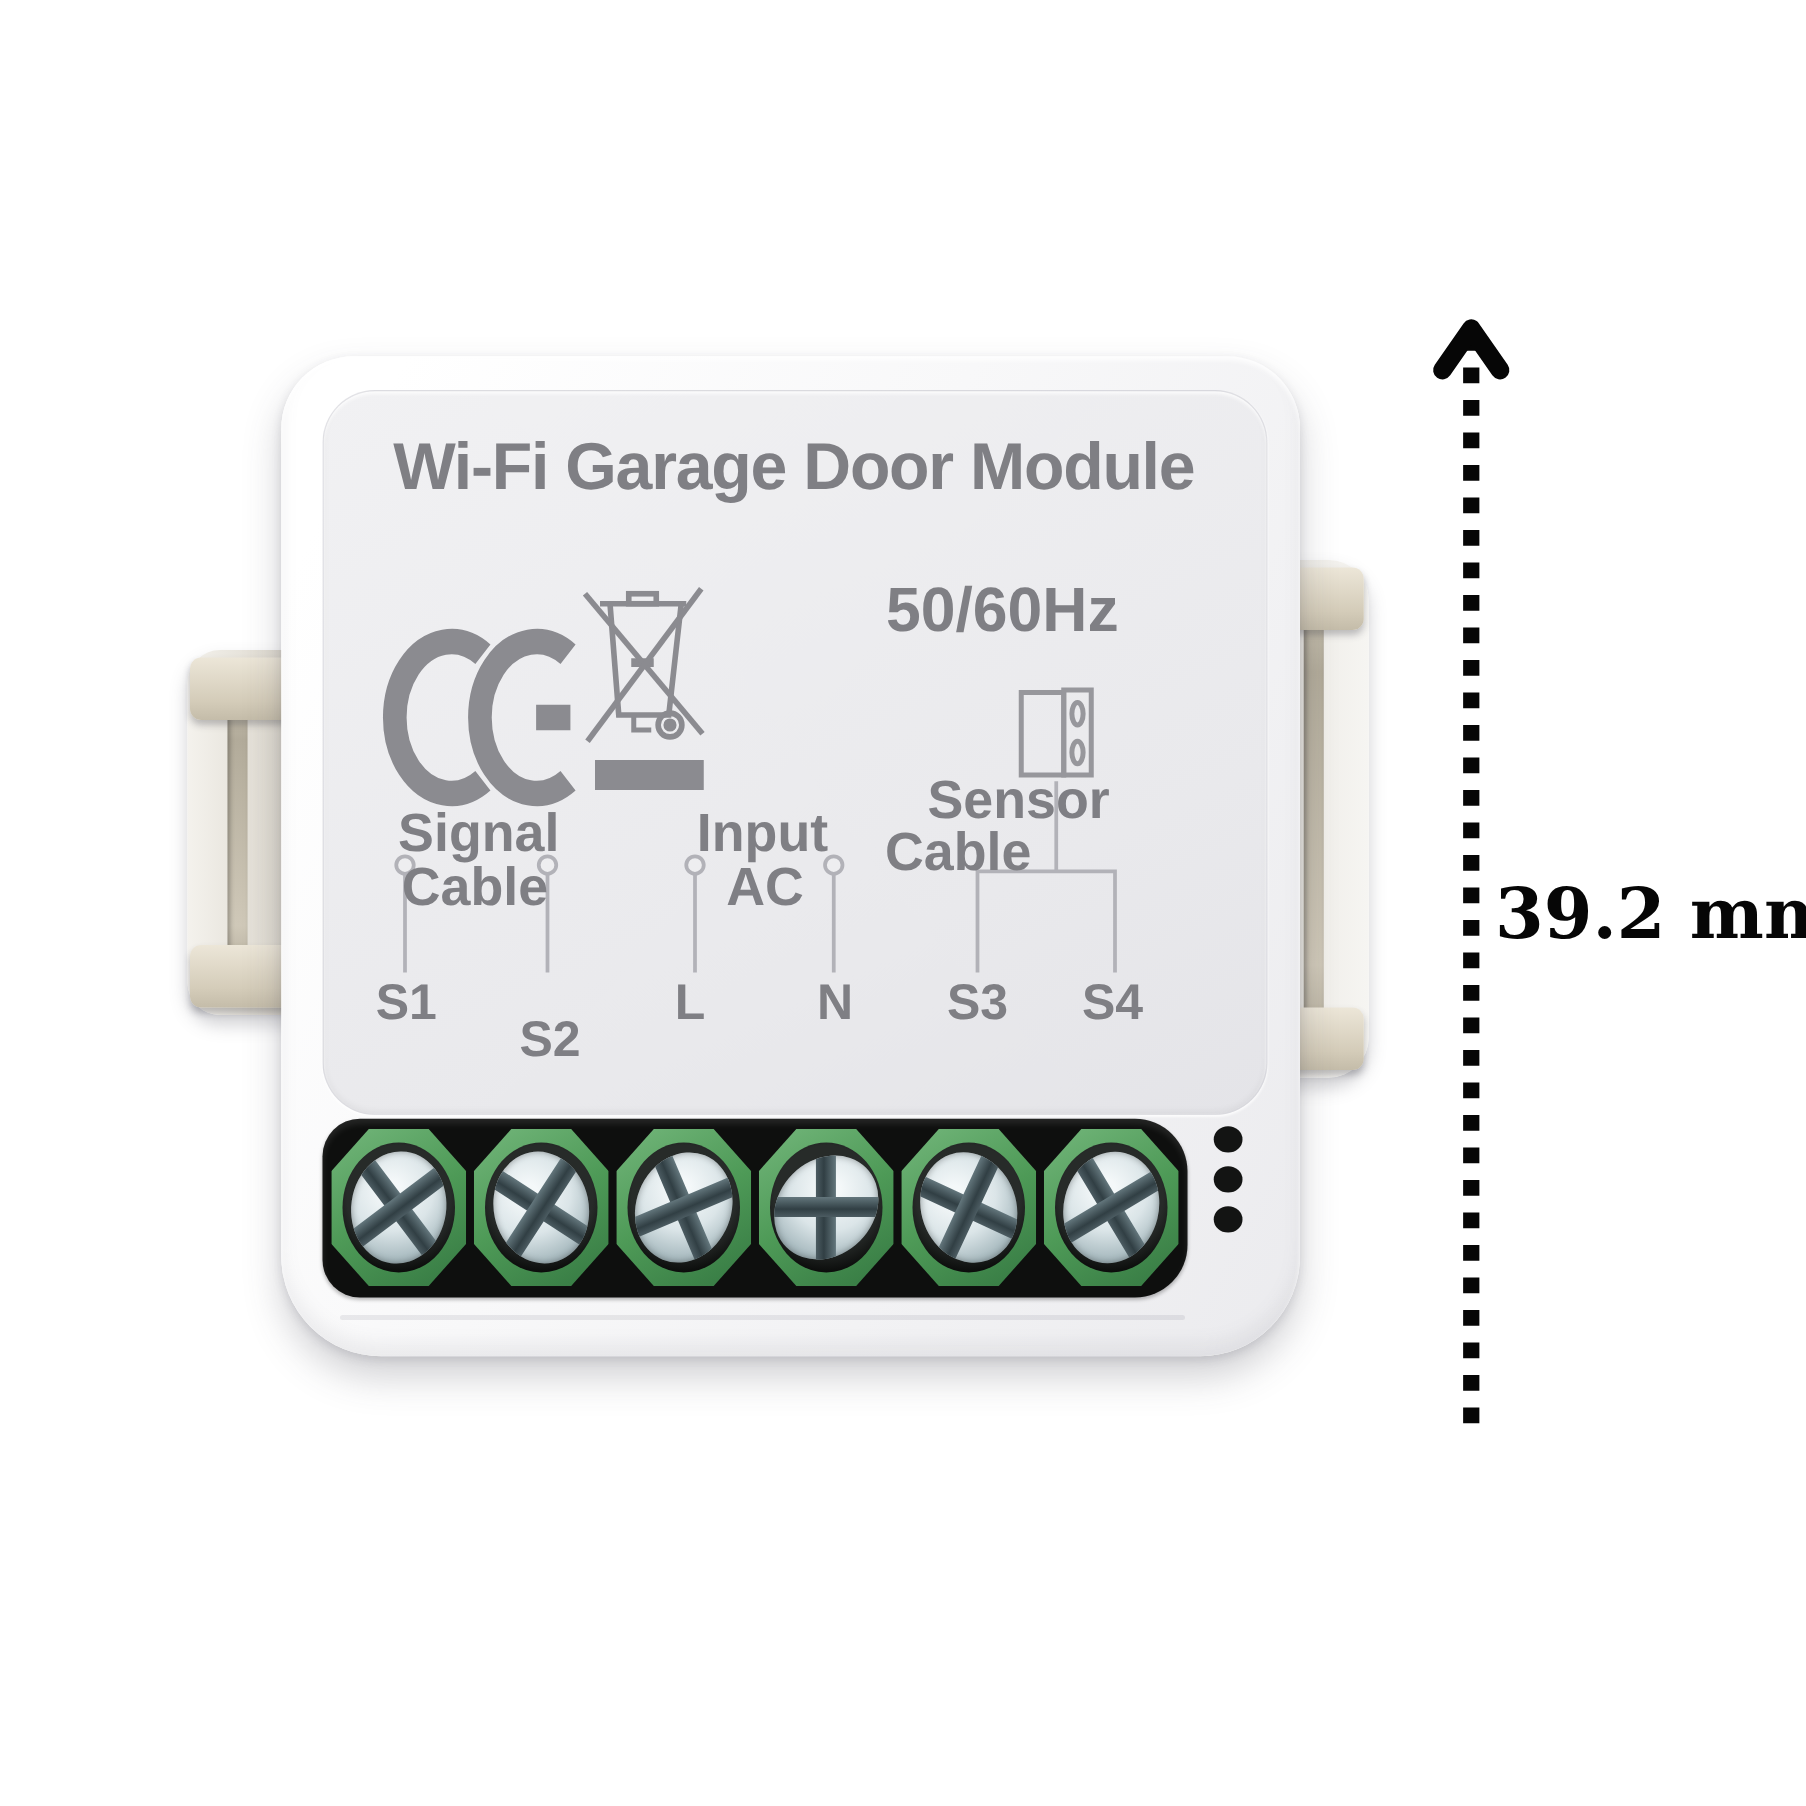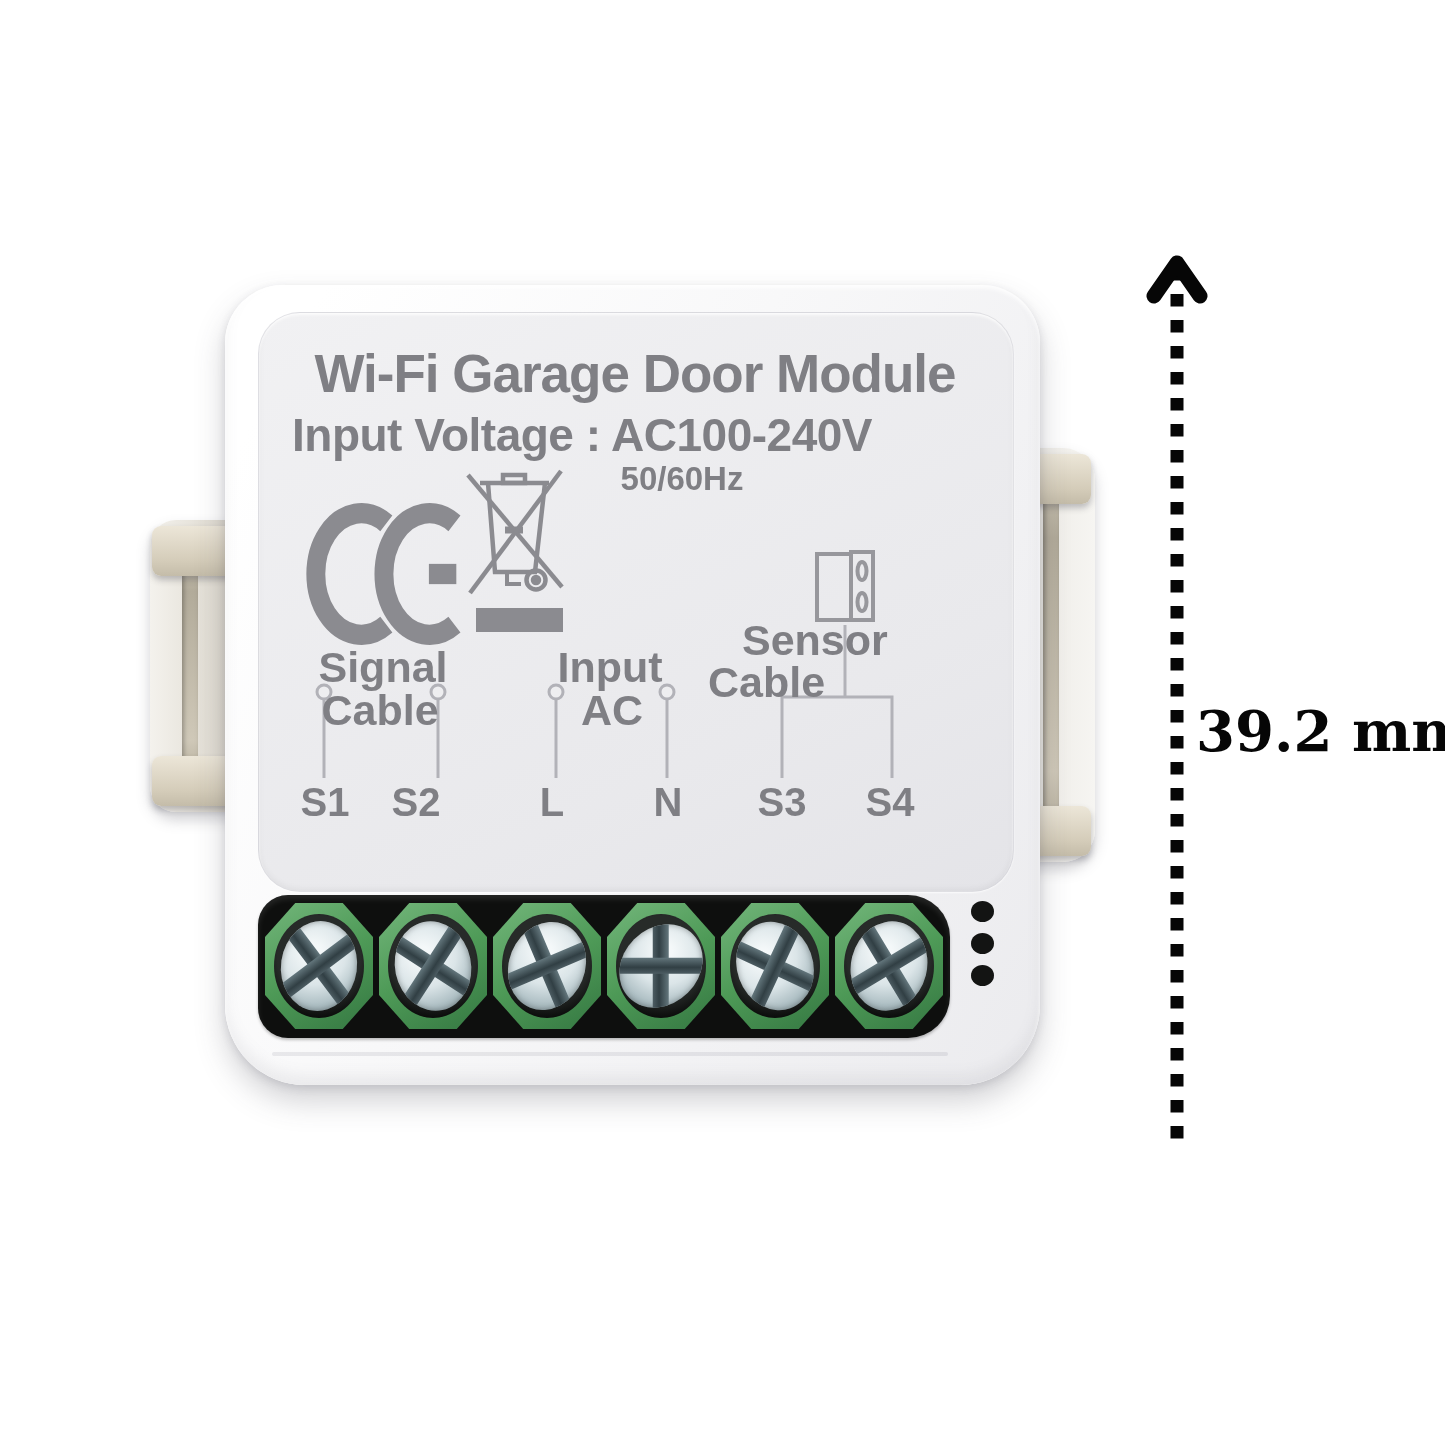--- a/index.html
+++ b/index.html
@@ -40,21 +40,21 @@
                0 1px 2px rgba(255,255,255,.8);
     border:1px solid rgba(160,160,170,.18);
   }
   .seam{position:absolute;left:272px;top:1052px;width:676px;height:4px;border-radius:2px;
         background:rgba(80,80,95,.10);}
 
   
   .print{position:absolute;color:#7f7f84;font-weight:bold;line-height:1.05;white-space:nowrap;}
   .title{left:258px;top:346px;width:754px;text-align:center;font-size:53px;letter-spacing:-1px;}
   .voltage{left:292px;top:411px;font-size:46px;letter-spacing:-0.5px;}
-  .freq{left:482px;top:462px;width:400px;text-align:center;font-size:33px;}
+  .freq{left:495px;top:462px;width:400px;text-align:right;font-size:50px;}
   .lbl{font-size:43px;text-align:center;transform:translateX(-50%);}
   .sensor-lbl{font-size:43px;}
   .term-label{position:absolute;top:780px;transform:translateX(-50%);
         font-size:40px;font-weight:bold;color:#7f7f84;}
 
   
   .icon-svg{position:absolute;}
 
   
   .terminal-strip{position:absolute;left:258px;top:895px;width:692px;height:143px;
@@ -96,21 +96,20 @@
     <div class="ear-slot"></div>
     <div class="ear-latch latch-top"></div>
     <div class="ear-latch latch-bottom"></div>
   </div>
 
   <div class="device-body"></div>
   <div class="label-panel"></div>
   <div class="seam"></div>
 
   <div class="print title">Wi-Fi Garage Door Module</div>
-  <div class="print voltage">Input Voltage : AC100-240V</div>
   <div class="print freq">50/60Hz</div>
 
   <svg class="icon-svg" style="left:287px;top:498px;" width="175" height="152" viewBox="0 0 185 150" preserveAspectRatio="none">
     <g fill="none" stroke="#8b8b90" stroke-width="20">
       <path d="M 105,25 A 48,60 0 1 0 105,125"></path>
       <path d="M 177,25 A 48,60 0 1 0 177,125"></path>
       <path d="M 150,75 L 179,75"></path>
     </g>
   </svg>
 
@@ -154,21 +153,21 @@
   </svg>
 
   <div class="print lbl" style="left:383px;top:645px;">Signal</div>
   <div class="print lbl" style="left:380px;top:688px;">Cable</div>
   <div class="print lbl" style="left:610px;top:645px;">Input</div>
   <div class="print lbl" style="left:612px;top:688px;">AC</div>
   <div class="print sensor-lbl" style="left:706px;top:618px;margin-left:36px;">Sensor</div>
   <div class="print sensor-lbl" style="left:708px;top:660px;">Cable</div>
 
   <span class="term-label" style="left:325px;">S1</span>
-  <span class="term-label" style="left:416px;">S2</span>
+  <span class="term-label" style="left:440px;margin-top:30px;">S2</span>
   <span class="term-label" style="left:552px;">L</span>
   <span class="term-label" style="left:668px;">N</span>
   <span class="term-label" style="left:782px;">S3</span>
   <span class="term-label" style="left:890px;">S4</span>
 
   <div class="terminal-strip">
     <div class="terminal t1" style="left:7px;">
         <div class="recess">
           <div class="screw"></div>
         </div>

